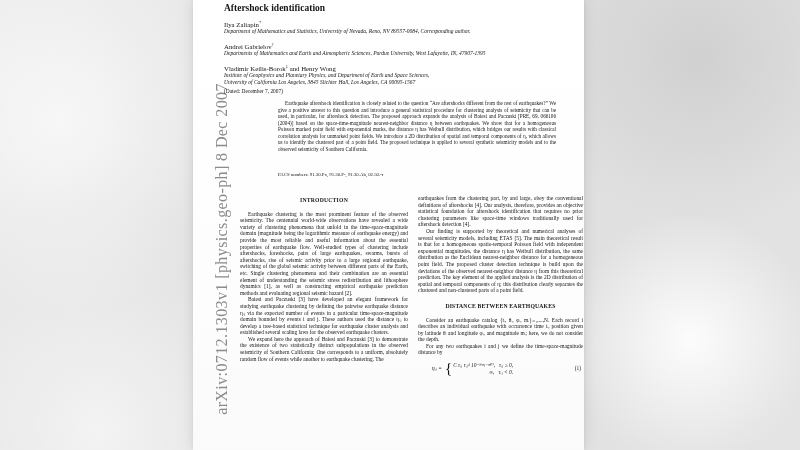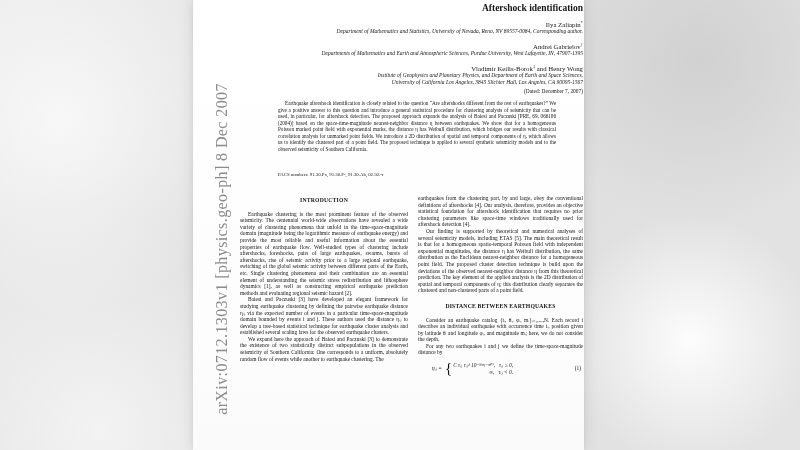--- a/index.html
+++ b/index.html
@@ -18,21 +18,21 @@
     background:linear-gradient(180deg,#ffffff 0%,#fdfdfd 70%,#fafafa 100%);
     box-shadow:0 0 14px rgba(0,0,0,.10), 0 0 4px rgba(0,0,0,.06);
   }
   .arxiv-stamp{
     position:absolute;left:213px;top:450px;width:402px;height:20px;
     transform:rotate(-90deg);transform-origin:0 0;
     font-size:16px;letter-spacing:.4px;color:#8b8b8b;white-space:nowrap;
     text-align:center;
   }
   .content{position:absolute;left:0;top:0;width:800px;height:450px;color:#151515;}
-  .title-block{position:absolute;left:240px;top:3px;width:343px;text-align:right;}
+  .title-block{position:absolute;left:224px;top:3px;width:343px;text-align:left;}
   .paper-title{font-size:9.5px;font-weight:bold;margin:0;}
   .author{font-size:6.8px;margin-top:7px;}
   .author sup{font-size:4.5px;}
   .affil{font-size:5.5px;font-style:italic;line-height:6.8px;}
   .dated{font-size:5.4px;margin-top:2px;}
   .abstract{
     position:absolute;left:278px;top:100px;width:278px;
     font-size:5.15px;line-height:6.55px;text-align:justify;
   }
   .abstract .indent{text-indent:7px;display:block;}

